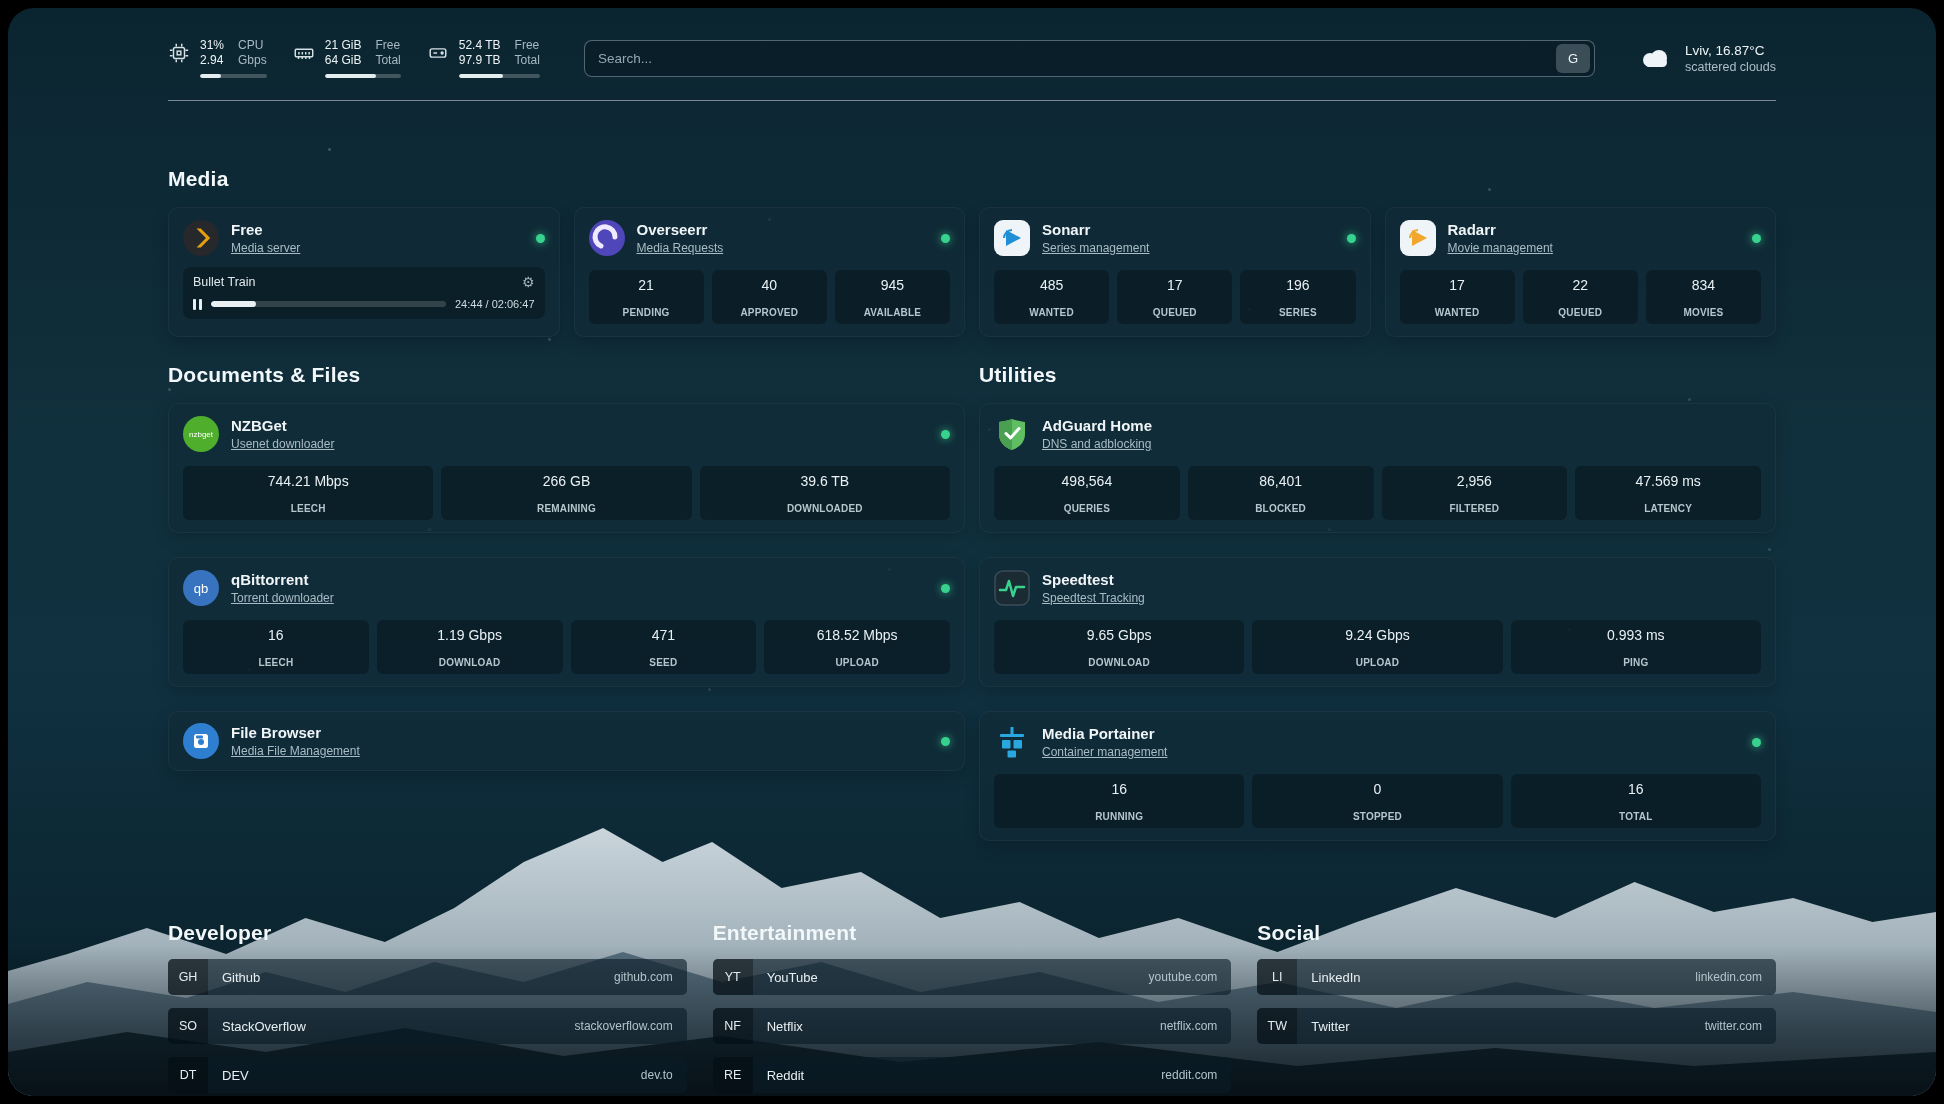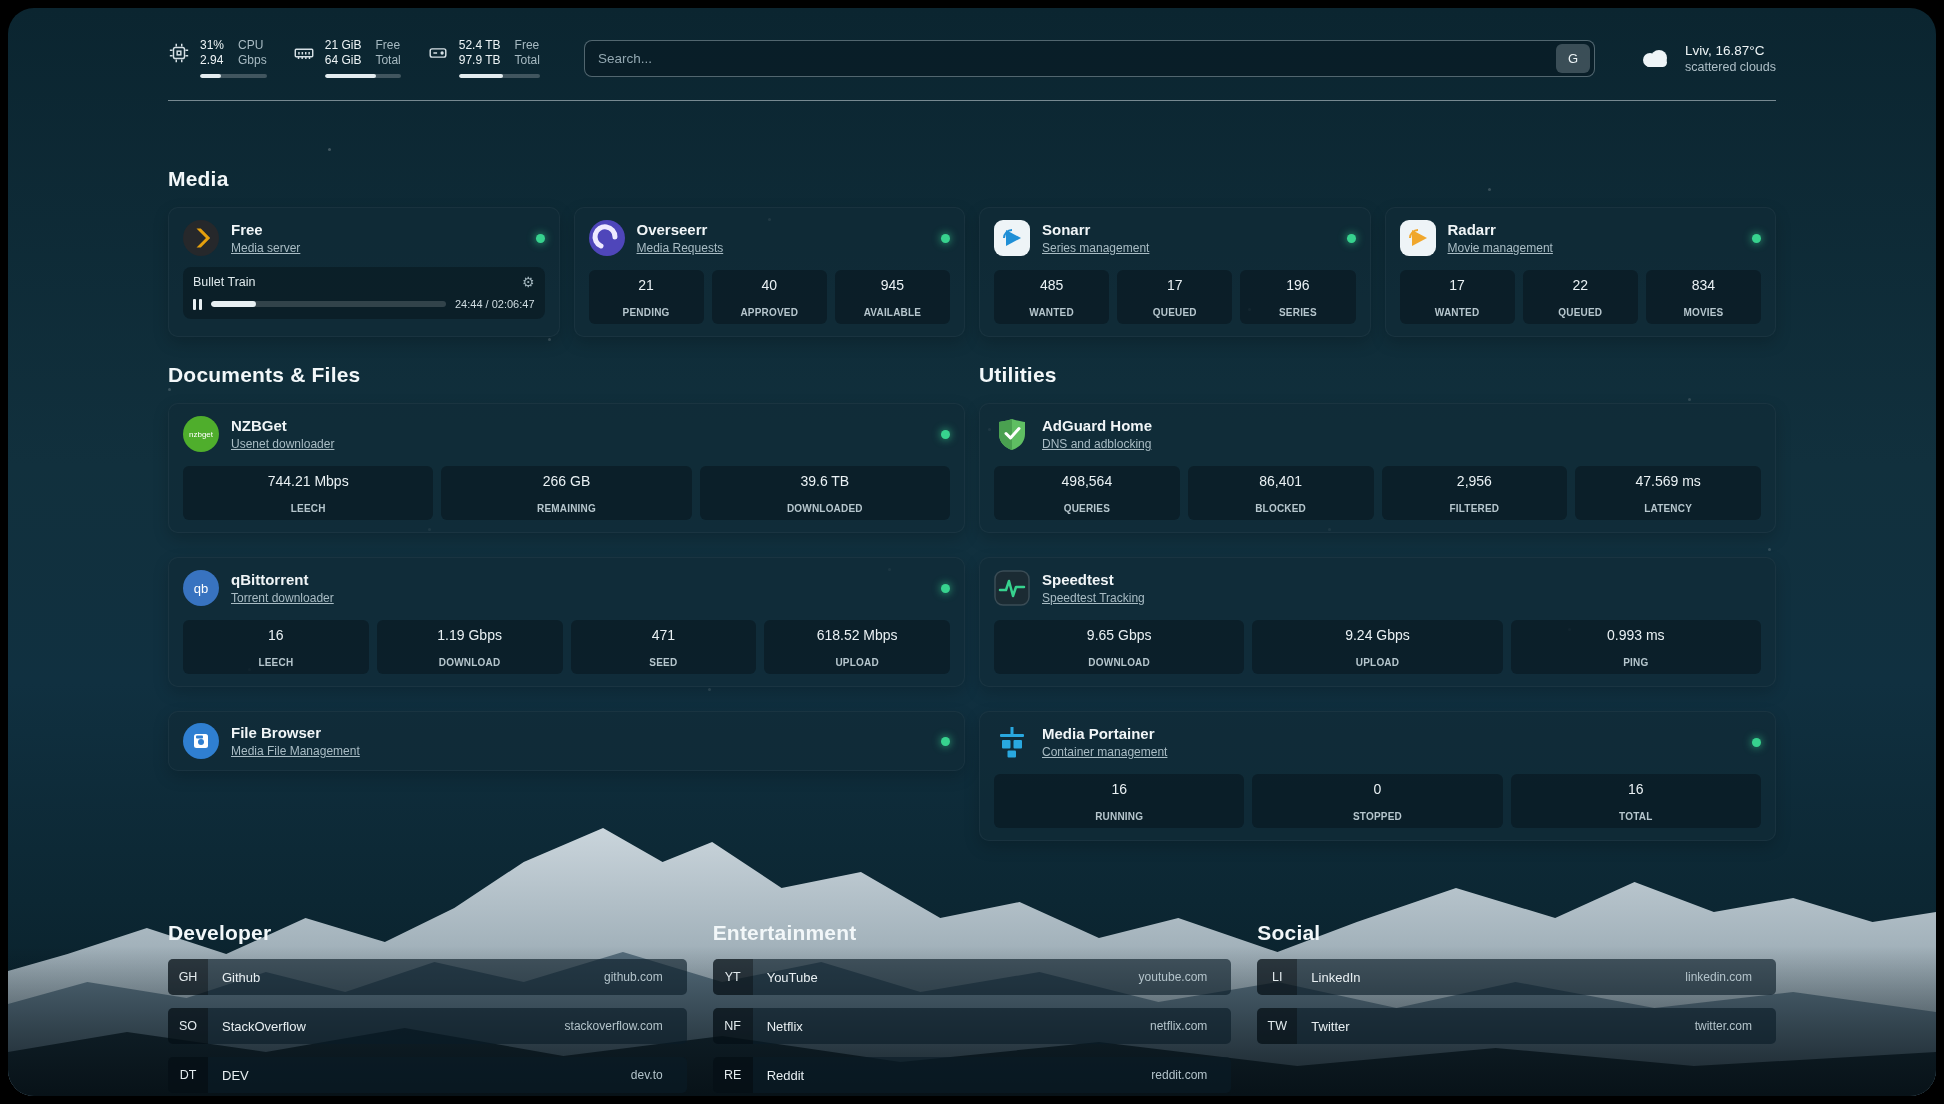--- a/index.html
+++ b/index.html
@@ -84,21 +84,21 @@
 
   .cols { display:grid; grid-template-columns:1fr 1fr; gap:14px; margin-top:26px; }
   .col-cards { display:flex; flex-direction:column; gap:24px; margin-top:16px; }
 
   
   .bookmarks { display:grid; grid-template-columns:repeat(3,1fr); gap:26px; margin-top:80px; padding-bottom:46px; }
   .bm-list { margin-top:14px; display:flex; flex-direction:column; gap:13px; }
   .bm-row { display:flex; align-items:stretch; background:rgba(10,28,38,.62); border-radius:5px; overflow:hidden; height:36px; cursor:pointer; }
   .bm-abbr { width:40px; background:rgba(0,0,0,.32); color:#e3ebee; font-size:12.5px; display:flex; align-items:center; justify-content:center; flex:0 0 40px; }
   .bm-name { font-size:13px; color:#e8eff2; display:flex; align-items:center; padding-left:14px; }
-  .bm-domain { margin-left:auto; font-size:12px; color:#b3c3ca; display:flex; align-items:center; padding-right:24px; }
+  .bm-domain { margin-left:auto; font-size:12px; color:#b3c3ca; display:flex; align-items:center; padding-right:14px; }
 </style>
 </head>
 <body>
 
 <div class="screen">
   <div class="flakes"></div>
 
   <div class="mountains">
     <svg viewBox="0 0 1944 330" preserveAspectRatio="none">
       <defs>

